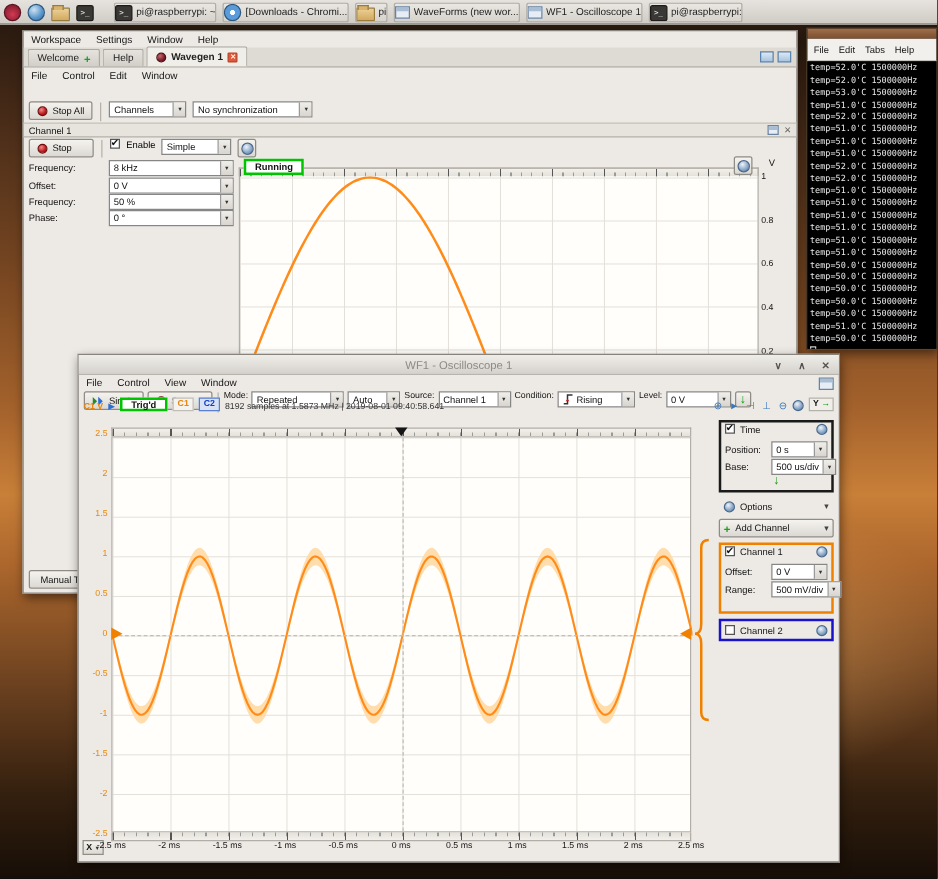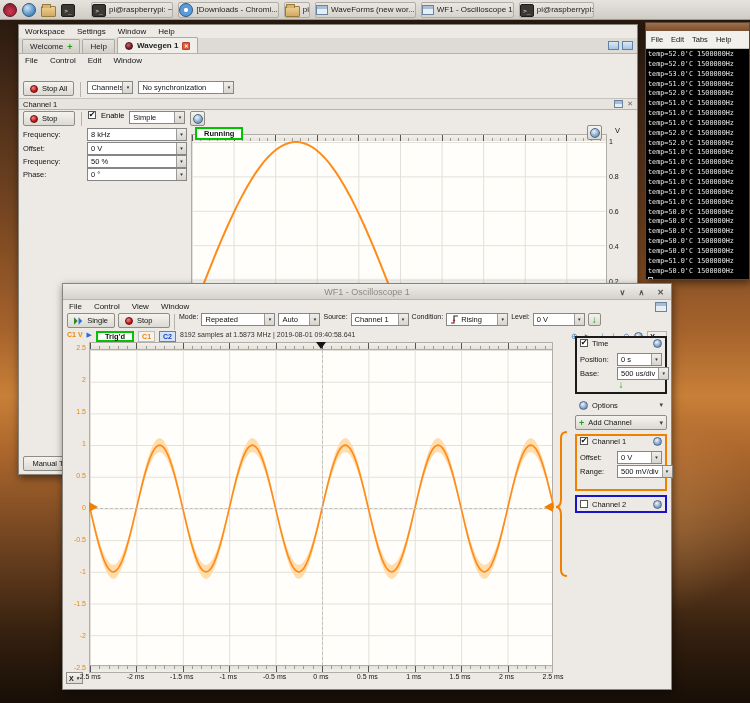--- a/index.html
+++ b/index.html
@@ -104,21 +104,21 @@
   #wg-unit{position:absolute;left:596px;top:101px;font-size:7.5px;color:#141414}
   #wg-ylabels{position:absolute;left:590px;top:113px;width:14px;height:147px;display:flex;flex-direction:column;
     justify-content:space-between;align-items:flex-start;font-size:7px;color:#141414}
   #wf-manualtrig{position:absolute;left:4px;top:431px;width:58px;height:15px;justify-content:center}
 
   
   #sc-win{left:62px;top:283px;width:610px;height:407px;z-index:4}
   #sc-restore{position:absolute;right:4px;top:18px}
   #sc-toolbar{position:absolute;left:0;top:29px;width:100%;height:18px;gap:3px}
   #sc-toolbar .lb{font-size:7px;color:#141414;white-space:nowrap}
-  #sc-status{position:absolute;left:0;top:47px;width:100%;height:11px;display:flex;align-items:flex-start;gap:4px;padding:0 4px;font-size:7px}
+  #sc-status{position:absolute;left:0;top:34px;width:100%;height:11px;display:flex;align-items:flex-end;gap:4px;padding:0 4px;font-size:7px}
   .c1v{color:#e8860a;font-weight:bold;white-space:nowrap}
   .barrow{color:#2a6fd4;font-size:7px}
   .barrow::before{content:"▶"}
   .cbox{border:1px solid #c0bcb6;background:#f5f3ef;padding:0 3px;font-weight:bold;height:11px;display:inline-flex;align-items:center}
   .cbox.c1{color:#e8860a}
   .cbox.c2{color:#1040c0;background:#d8e2f5;border-color:#5a7fd0}
   #sc-info{color:#333;white-space:nowrap}
   #sc-sicons{margin-left:auto;display:flex;gap:3px;align-items:center}
   .sicon{width:10px;height:10px;font-size:8px;color:#3a78b8;display:flex;align-items:center;justify-content:center}
   #sc-ybtn{display:flex;align-items:center;gap:2px;font-size:7px;font-weight:bold;color:#141414;border:1px solid #b5b1ab;background:#f0eee9;padding:0 2px;height:11px}
@@ -257,21 +257,21 @@
         <span class="mitem">Edit</span>
         <span class="mitem">Window</span>
       </div>
 
     <div class="row" id="wf-toolbar1">
       <span class="btn">
         <span class="reddot"></span>
         <span>Stop All</span>
       </span>
       <span class="sep"></span>
-      <span class="dd" style="width:46px">
+      <span class="dd" style="width:62px">
         <span class="ddv">Channels</span>
         <span class="dda"></span>
       </span>
       <span class="dd" style="width:96px">
         <span class="ddv">No synchronization</span>
         <span class="dda"></span>
       </span>
     </div>
 
     <div id="wf-chstrip">

